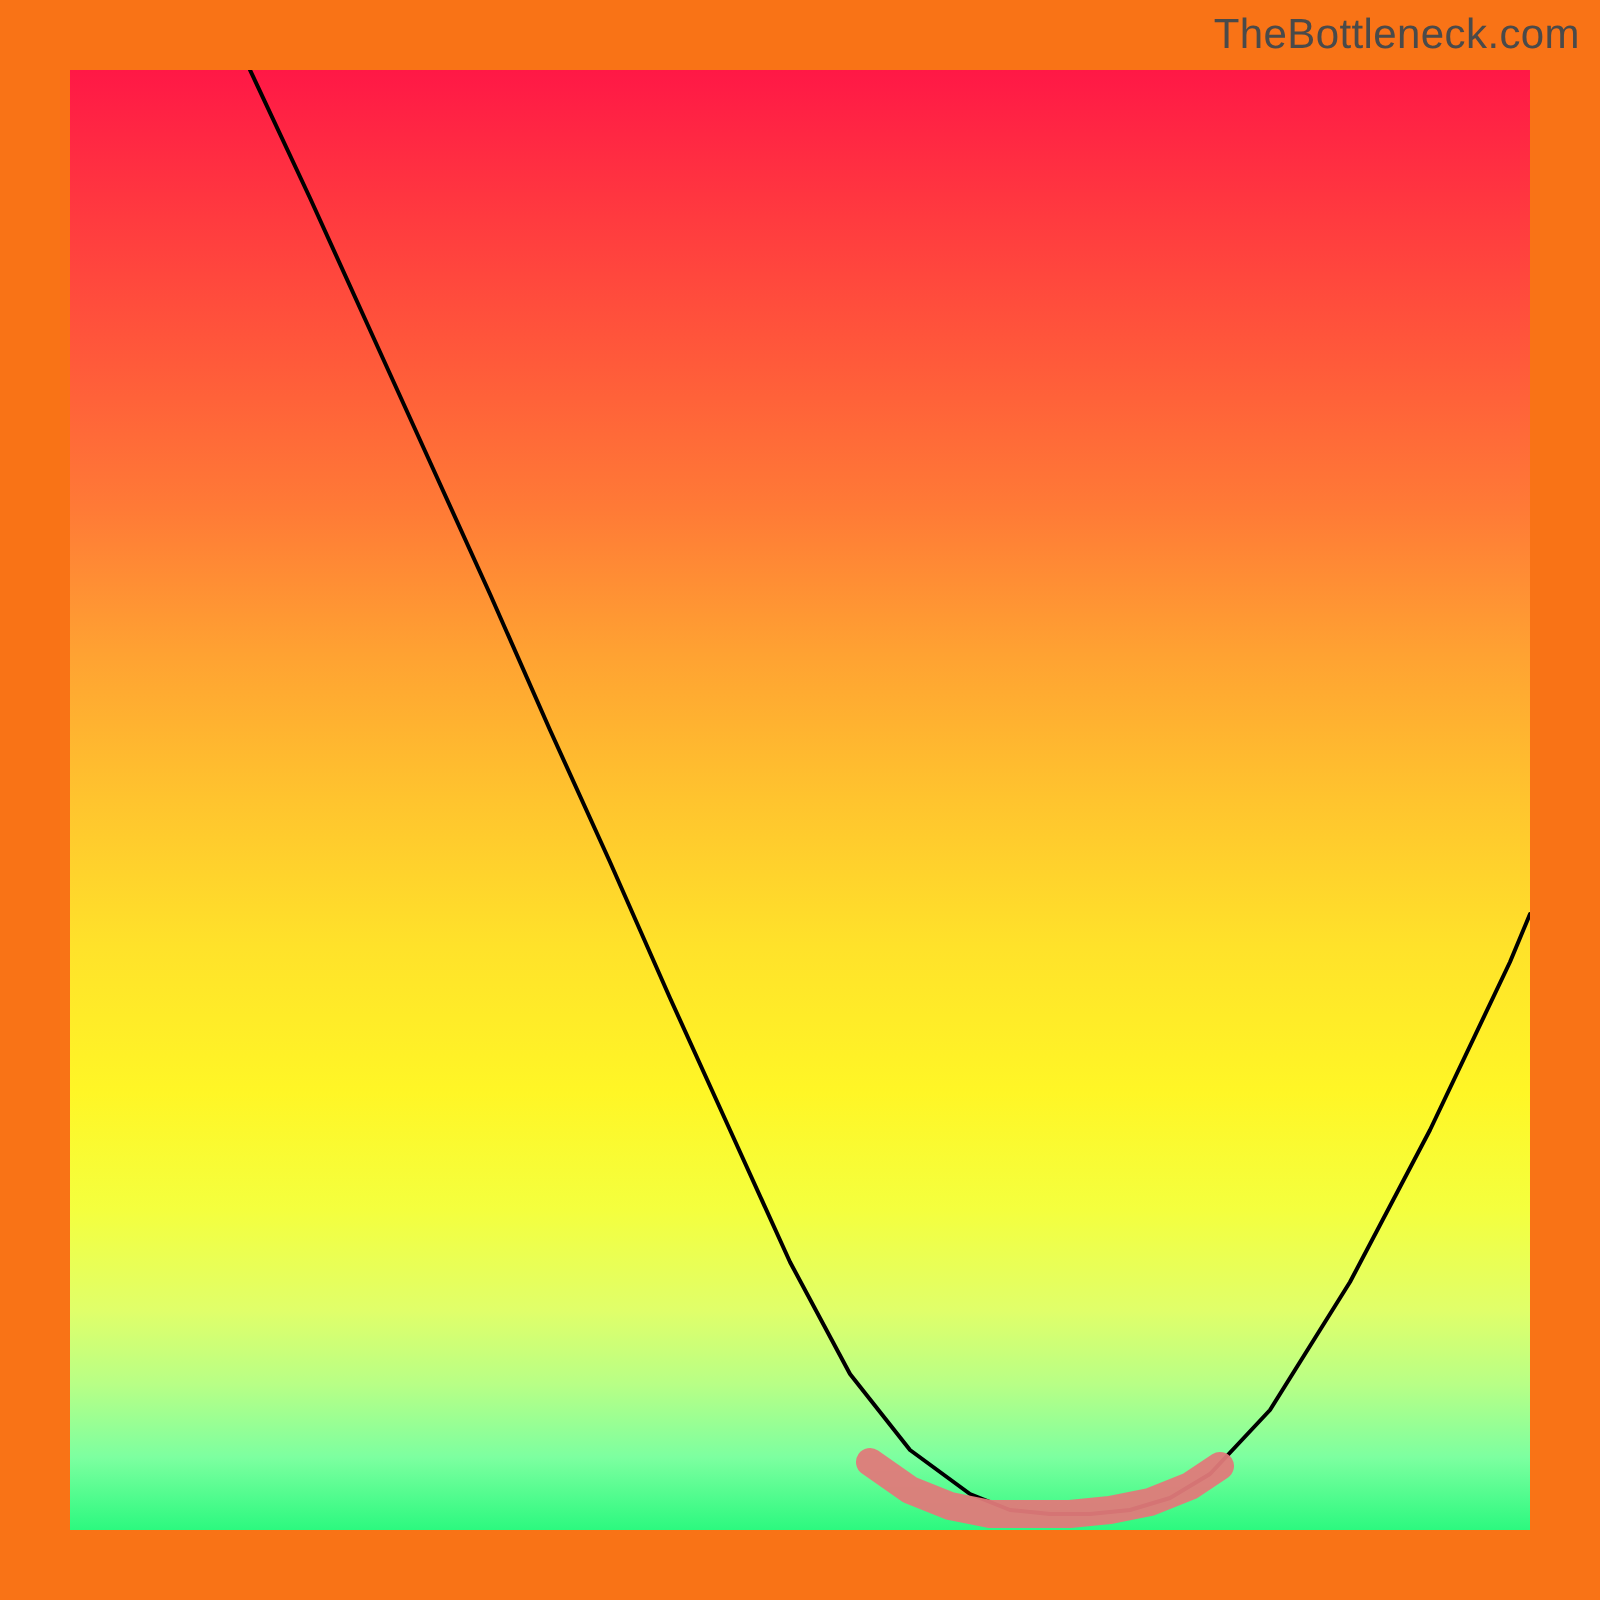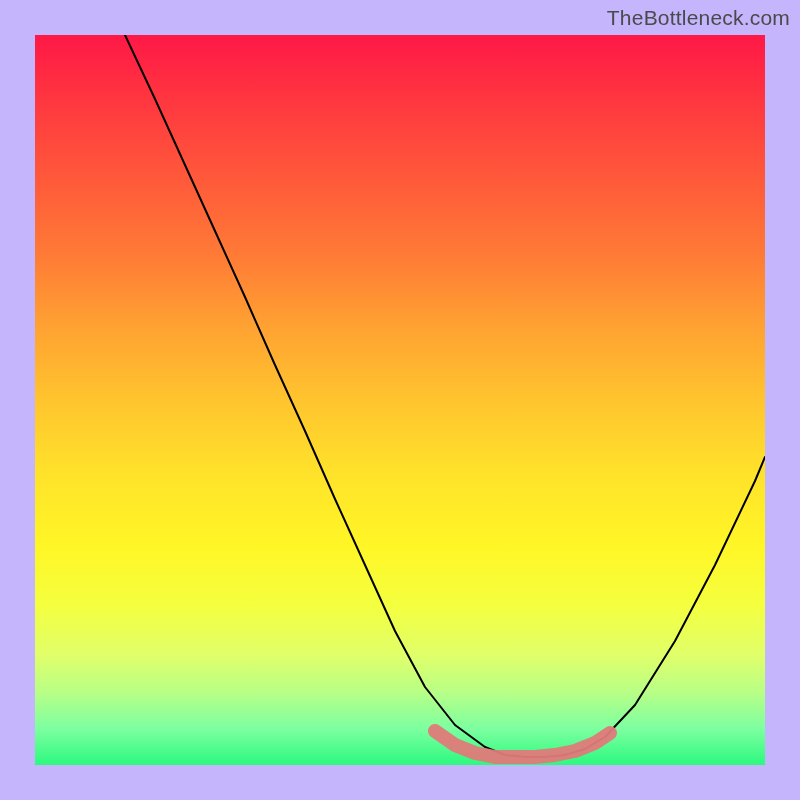--- a/index.html
+++ b/index.html
@@ -8,21 +8,21 @@
     width: 800px;
     height: 800px;
     background: #000;
     overflow: hidden;
     font-family: Arial, Helvetica, sans-serif;
   }
   .frame {
     position: relative;
     width: 800px;
     height: 800px;
-    background: #c4b5fd;
+    background: #f97316;
   }
   .plot-area {
     position: absolute;
     left: 35px;
     top: 35px;
     width: 730px;
     height: 730px;
     
     background: linear-gradient(
       to bottom,

